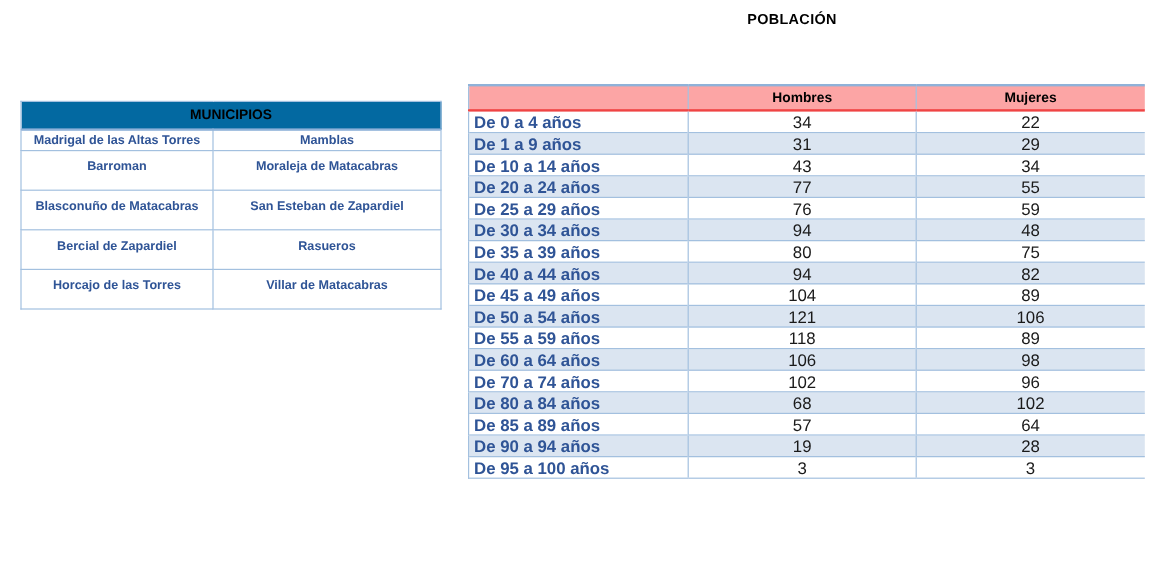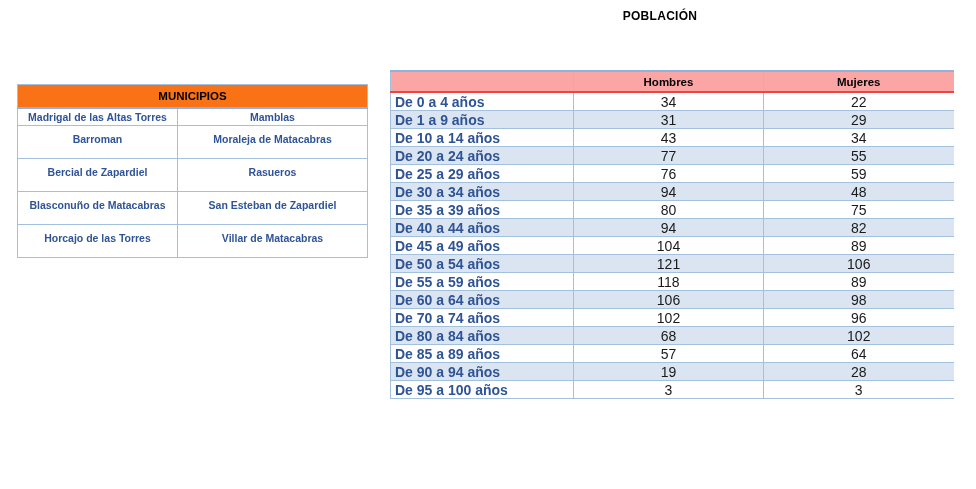--- a/index.html
+++ b/index.html
@@ -30,21 +30,21 @@
   }
   
   table { border-collapse: collapse; table-layout: fixed; }
   .muni-table {
     position: absolute;
     left: 17px;
     top: 84px;
     width: 350px;
   }
   .muni-table th.muni-title {
-    background: #f97316;
+    background: #0369a1;
     border: 1px solid #A3C0DF;
     border-bottom: 2px solid #8FB2D9;
     height: 22px;
     font-size: 11.5px;
     font-weight: bold;
     color: #000000;
     text-align: center;
     padding: 0;
   }
   .muni-table td {
@@ -122,26 +122,26 @@
     <tbody id="municipios-body">
         <tr>
           <td>Madrigal de las Altas Torres</td>
           <td>Mamblas</td>
         </tr>
         <tr>
           <td>Barroman</td>
           <td>Moraleja de Matacabras</td>
         </tr>
         <tr>
+          <td>Blasconuño de Matacabras</td>
+          <td>San Esteban de Zapardiel</td>
+        </tr>
+        <tr>
           <td>Bercial de Zapardiel</td>
           <td>Rasueros</td>
-        </tr>
-        <tr>
-          <td>Blasconuño de Matacabras</td>
-          <td>San Esteban de Zapardiel</td>
         </tr>
         <tr>
           <td>Horcajo de las Torres</td>
           <td>Villar de Matacabras</td>
         </tr>
       </tbody>
   </table>
 
   <table class="pop-table">
     <colgroup>

